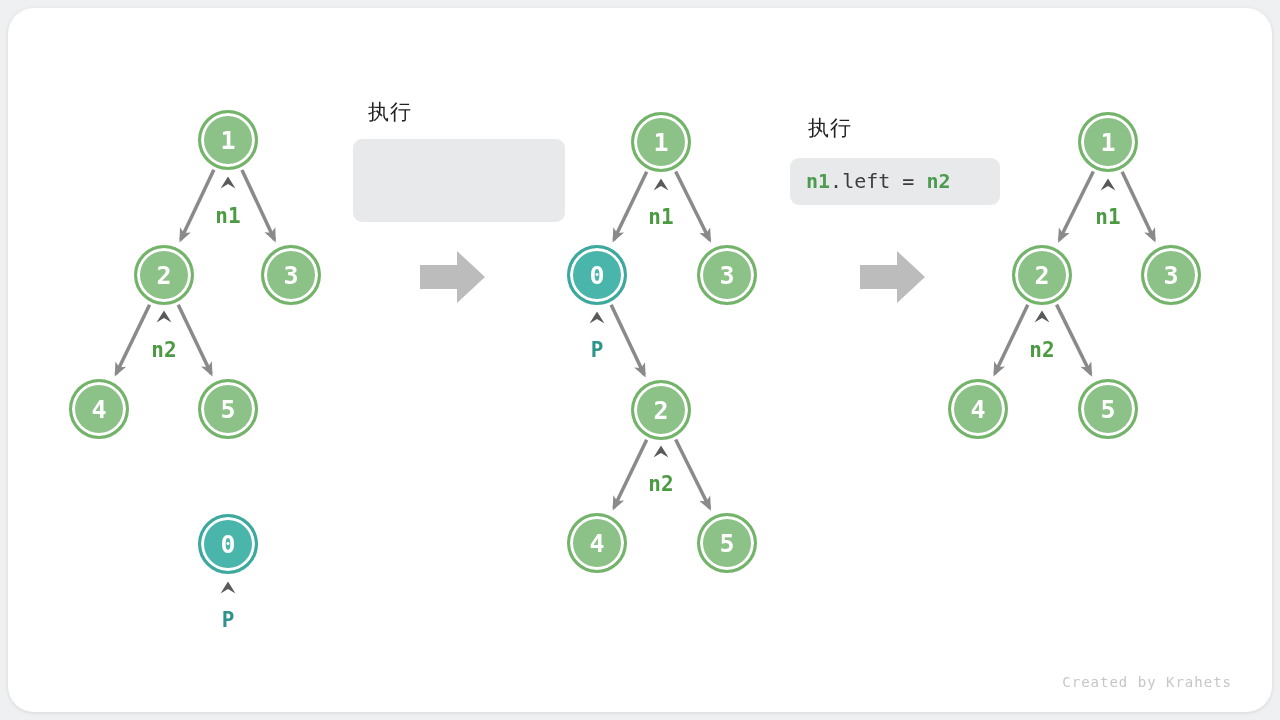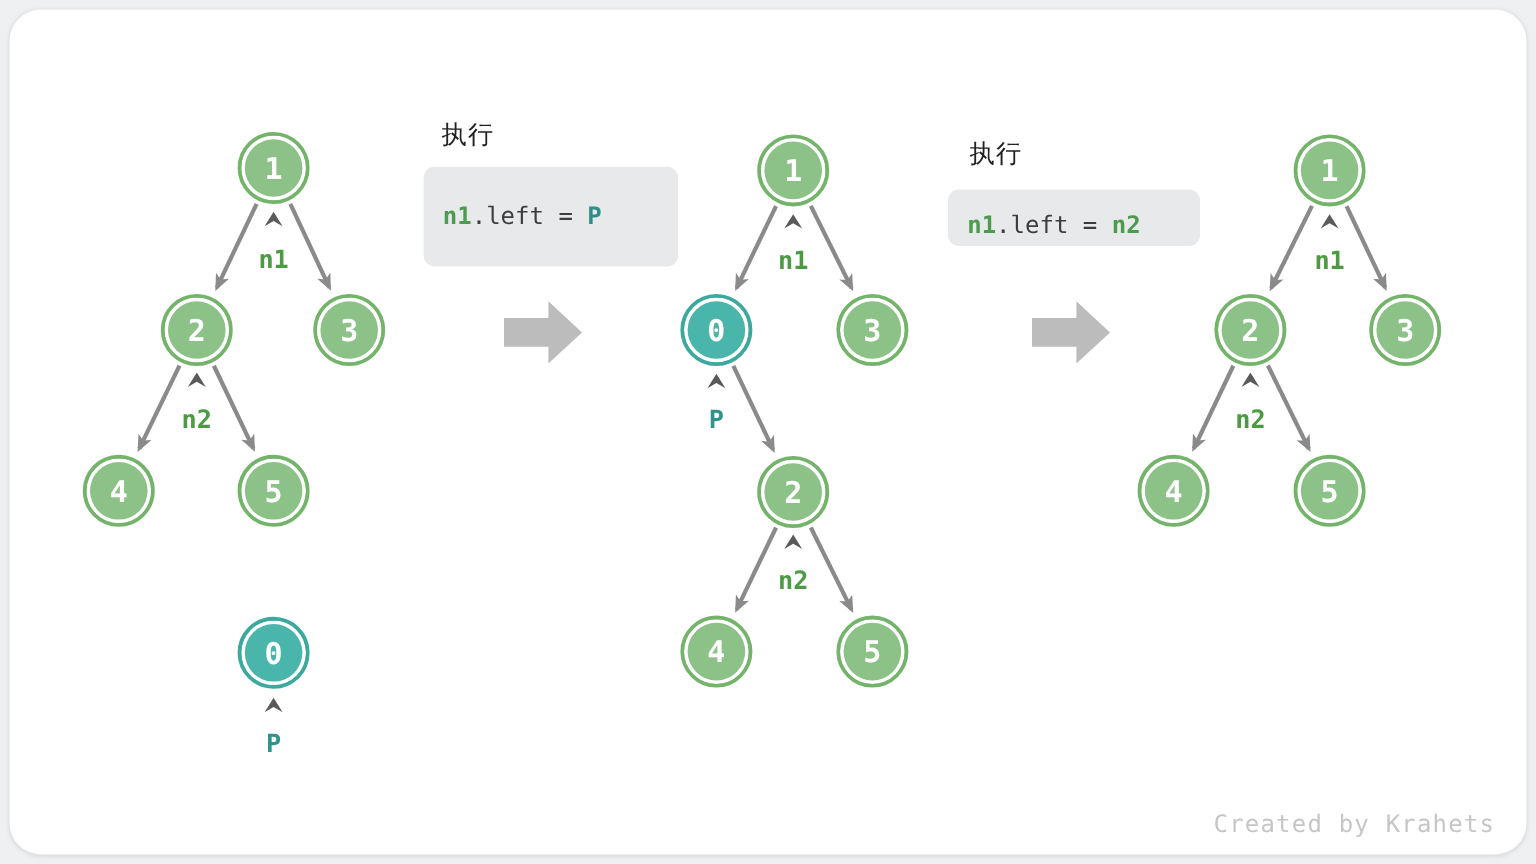--- a/index.html
+++ b/index.html
@@ -42,23 +42,23 @@
     padding:0 0 0 16px;box-sizing:border-box;
   }
   .code-line{
     font-family:"DejaVu Sans Mono","Liberation Mono",monospace;
     font-size:20px;line-height:35px;white-space:pre;color:var(--code-plain);
   }
   .code-line .c-green{color:var(--code-green);font-weight:bold;}
   .code-line .c-teal{color:var(--code-teal);font-weight:bold;}
   .code-line .c-plain{color:var(--code-plain);}
   .watermark{
-    position:absolute;z-index:2;right:34px;top:674px;
+    position:absolute;z-index:2;right:48px;top:674px;
     font-family:"DejaVu Sans Mono","Liberation Mono",monospace;
-    font-size:20px;color:var(--watermark-color);letter-spacing:1px;
+    font-size:14px;color:var(--watermark-color);letter-spacing:1px;
   }
 </style>
 </head>
 <body style="--page-bg: #eff0f1; --card-bg: #ffffff; --node-green-fill: #8cc287; --node-green-ring: #74b46a; --node-teal-fill: #4ab5ab; --node-teal-ring: #3da89e; --label-green: #4c9b43; --label-teal: #2e938b; --code-plain: #3d3d3d; --code-green: #4c9b4f; --code-teal: #2e8f8a; --code-bg: #e8e9ea; --title-color: #212121; --watermark-color: #c6c6c6;">
 
 <div class="card"></div>
 <div class="canvas">
   <svg id="edge-layer" width="1280" height="720">
       <defs>
         <marker id="ah" markerUnits="userSpaceOnUse" markerWidth="16" markerHeight="14" refX="12" refY="7" orient="auto">
@@ -160,19 +160,18 @@
     <div class="caret" style="left: 1108px; top: 186px;"><svg width="16" height="13">
         <path d="M8,0 L15.5,12 L8,7.6 L0.5,12 Z" fill="#5a5a5a"></path>
       </svg></div>
     <div class="pointer-label green" style="left: 1108px; top: 217px;">n1</div>
     <div class="caret" style="left: 1042px; top: 318px;"><svg width="16" height="13">
         <path d="M8,0 L15.5,12 L8,7.6 L0.5,12 Z" fill="#5a5a5a"></path>
       </svg></div>
     <div class="pointer-label green" style="left: 1042px; top: 350px;">n2</div>
     <div class="code-title" style="left: 368px; top: 98px;">执行</div>
     <div class="code-box" style="left: 353px; top: 139px; width: 212px; height: 83px;">
-      <div class="code-line"><span class="c-green">n1</span><span class="c-plain">.left = </span><span class="c-teal">P</span></div>
     </div>
     <div class="code-title" style="left: 808px; top: 114px;">执行</div>
-    <div class="code-box" style="left: 790px; top: 158px; width: 210px; height: 47px; justify-content: flex-end;">
+    <div class="code-box" style="left: 790px; top: 158px; width: 210px; height: 47px;">
       <div class="code-line"><span class="c-green">n1</span><span class="c-plain">.left = </span><span class="c-green">n2</span></div>
     </div>
   </div>
 
 </body></html>

